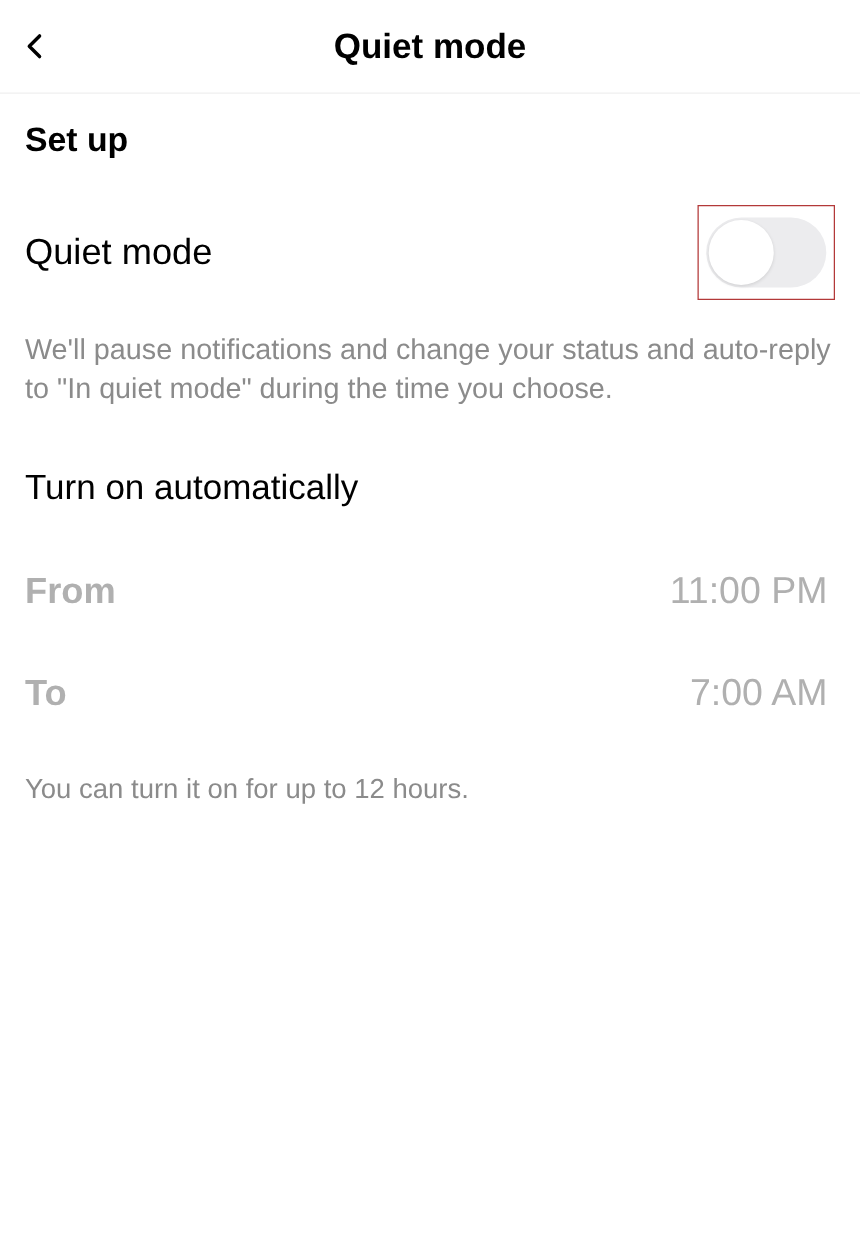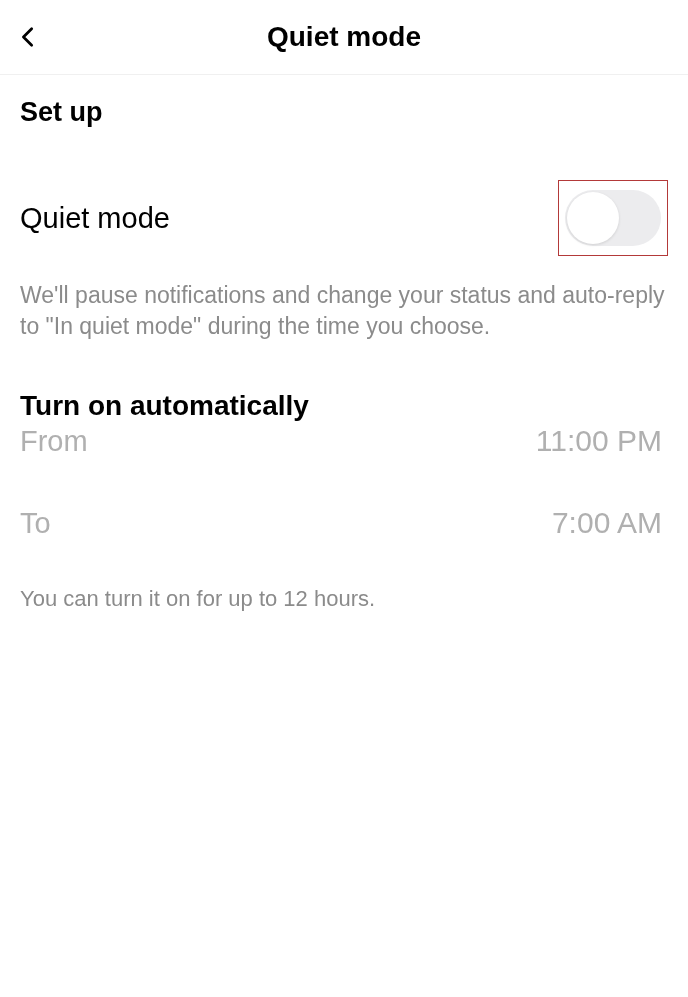--- a/index.html
+++ b/index.html
@@ -43,21 +43,21 @@
       font-weight: 600;
       color: #000;
     }
     .content {
       padding: 22px 20px;
     }
     .section-title {
       font-size: 27px;
       font-weight: 700;
       color: #000;
-      margin-bottom: 52px;
+      margin-bottom: 36px;
     }
     .row {
       display: flex;
       align-items: center;
       justify-content: space-between;
       margin-bottom: 24px;
     }
     .row-label {
       font-size: 29px;
       font-weight: 400;
@@ -88,32 +88,33 @@
       box-shadow: 0 1px 3px rgba(0,0,0,0.12);
     }
     .description {
       font-size: 23px;
       line-height: 1.35;
       color: #8b8b8b;
       margin-bottom: 48px;
     }
     .section-title-2 {
       font-size: 28px;
-      font-weight: 700;
+      font-weight: 400;
       color: #000;
+      margin-bottom: 48px;
     }
     .time-row {
       display: flex;
       align-items: center;
       justify-content: space-between;
       margin-bottom: 44px;
     }
     .time-label {
       font-size: 29px;
-      font-weight: 400;
+      font-weight: 700;
       color: #b0b0b0;
     }
     .time-value {
       font-size: 30px;
       font-weight: 400;
       color: #b0b0b0;
       padding: 2px 6px;
     }
     .note {
       font-size: 22px;

